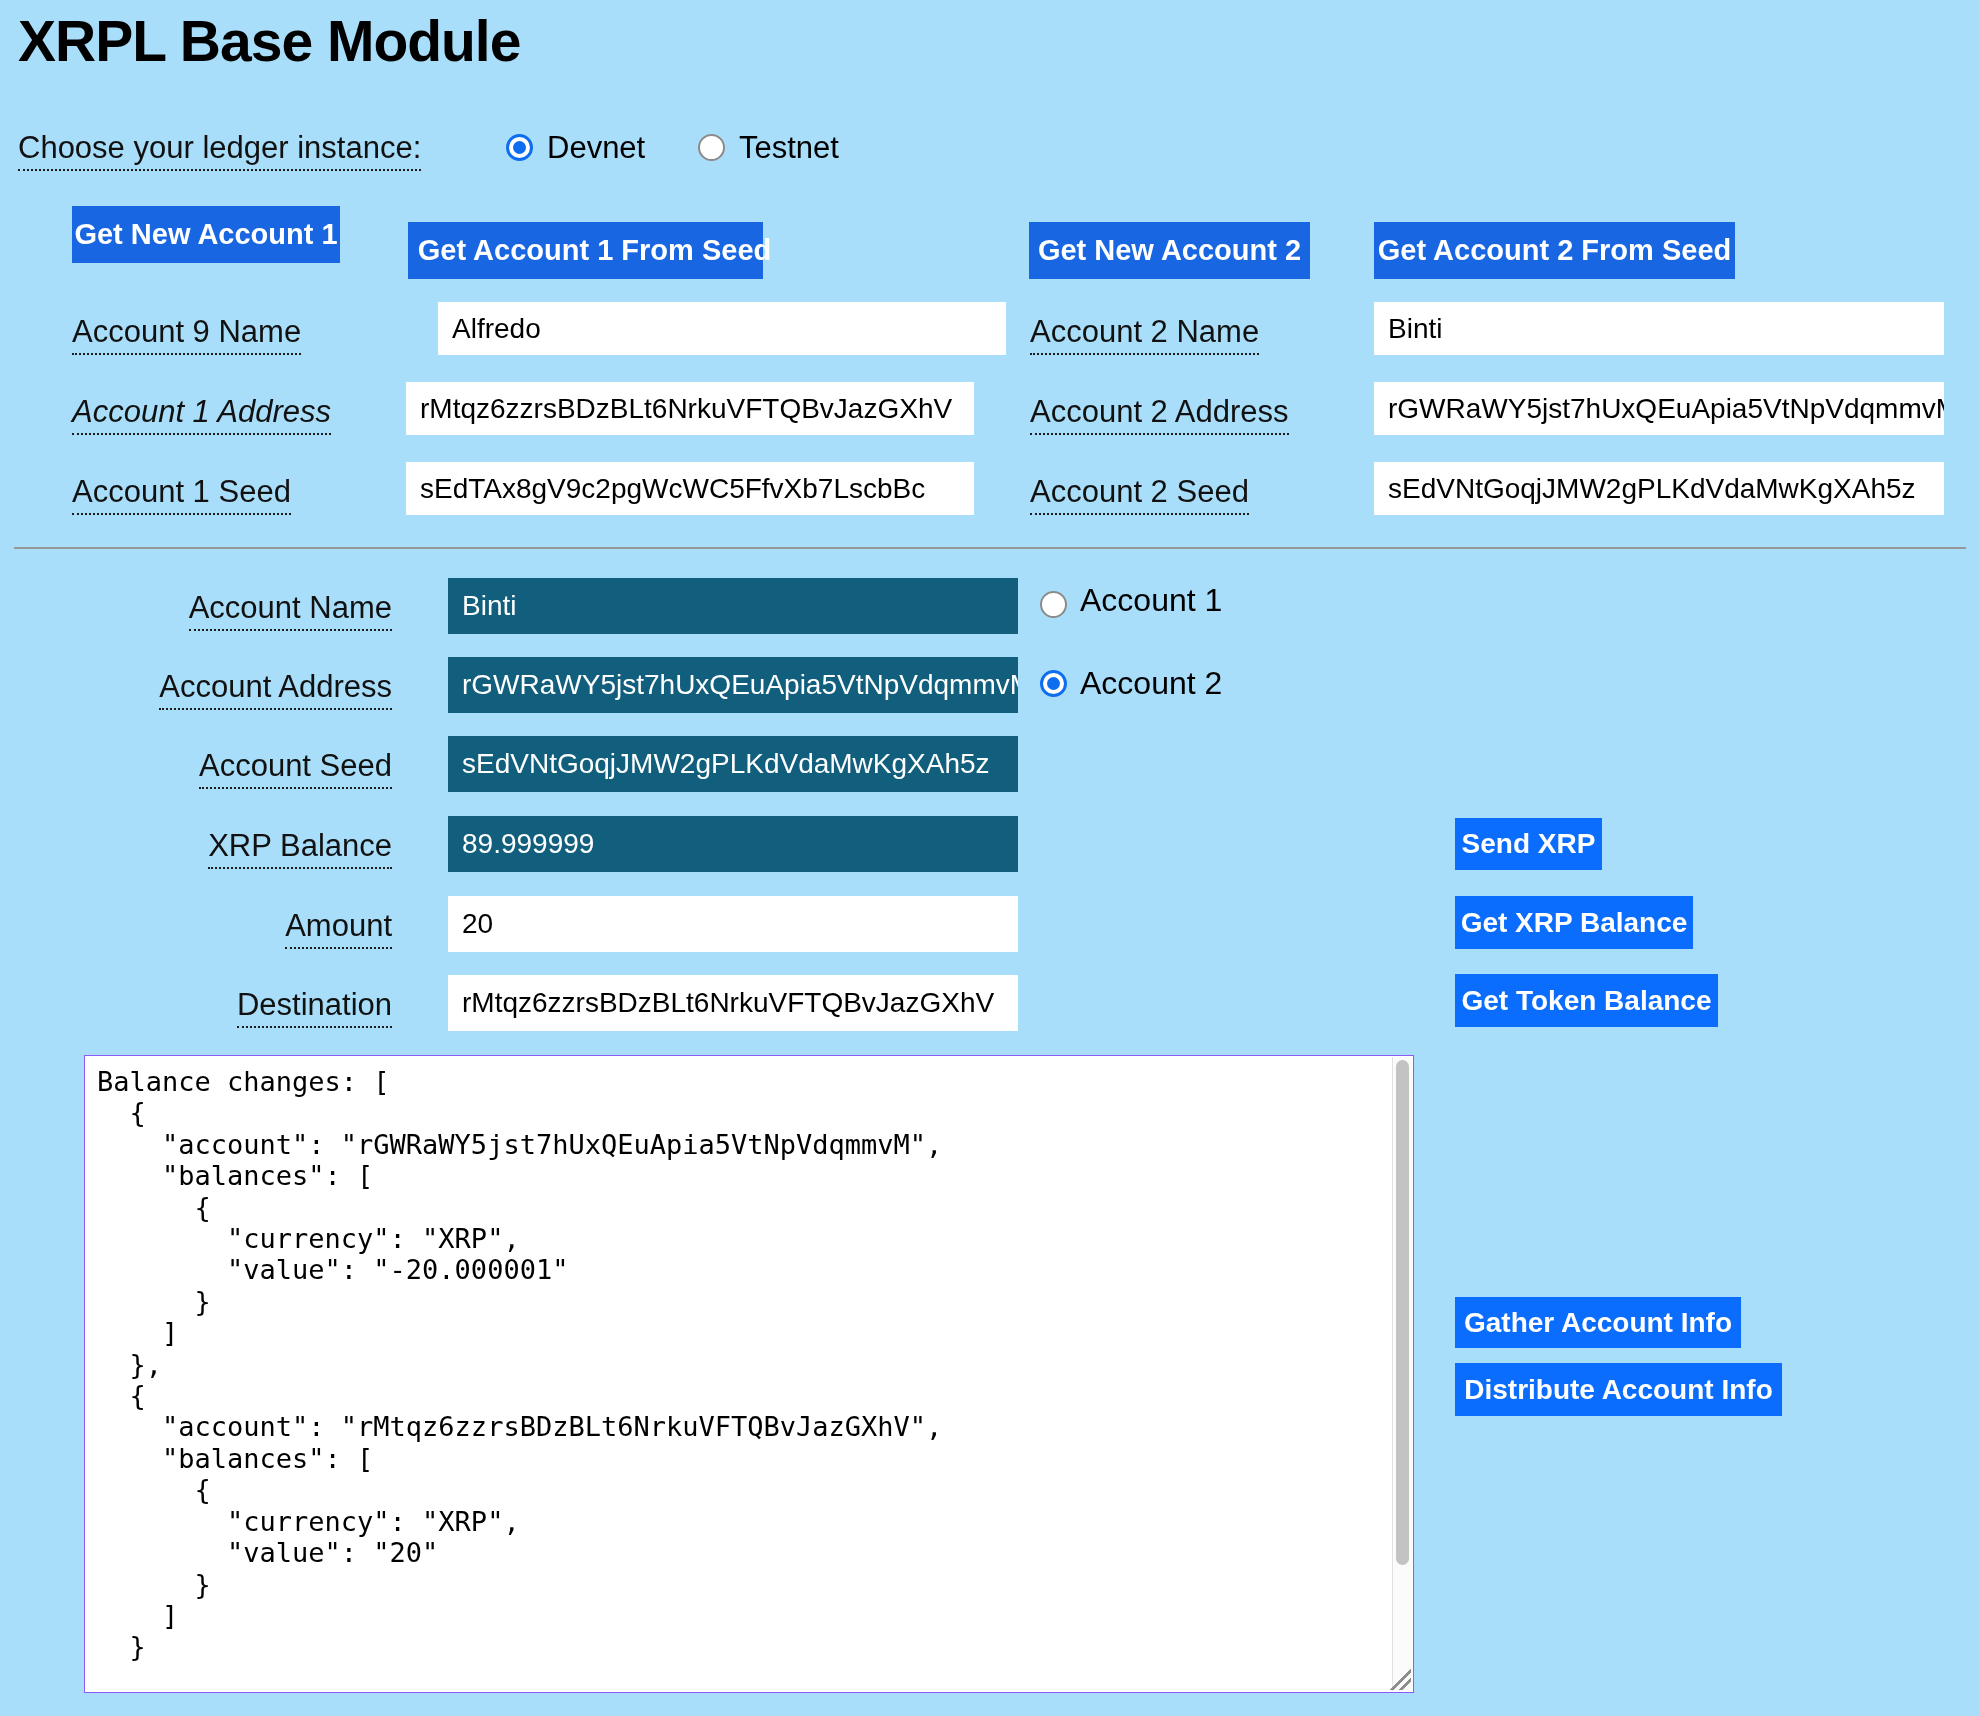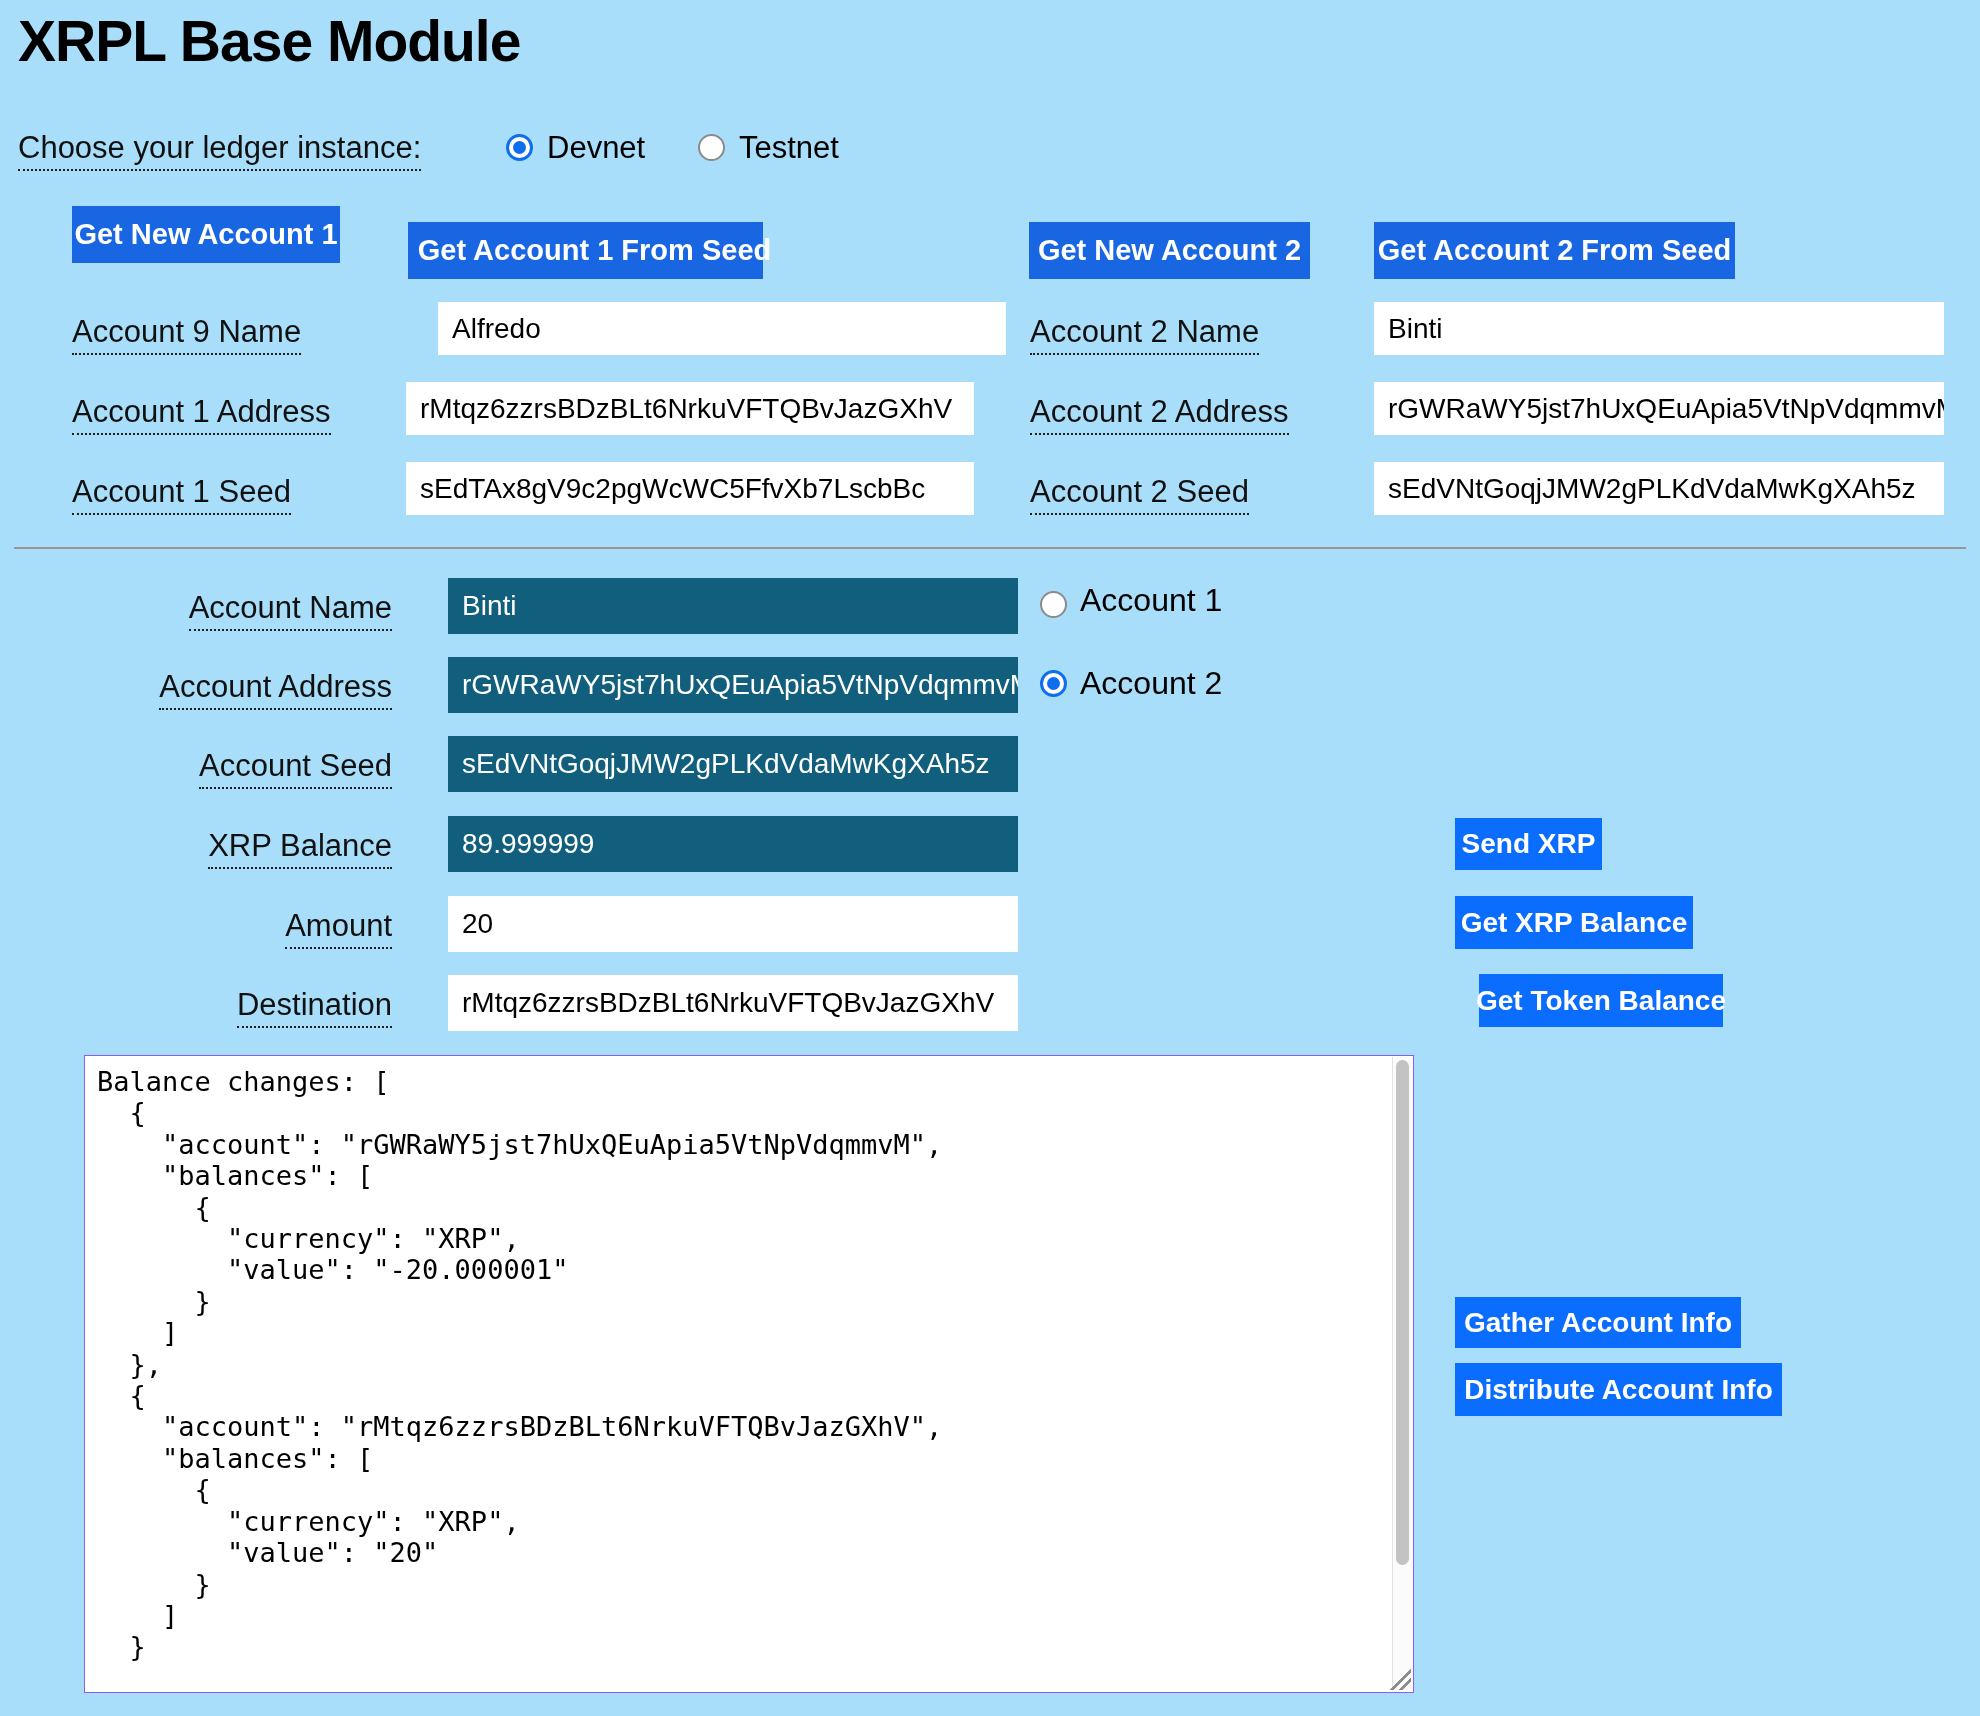--- a/index.html
+++ b/index.html
@@ -78,21 +78,21 @@
 <div class="abs radio-lbl" style="left:739px; top:130px;">Testnet</div>
 
 <button class="btn btn-top" style="left:72px; top:206px; width:268px; height:57px;">Get New Account 1</button>
 <button class="btn btn-top" style="left:408px; top:222px; width:355px; height:57px;padding-left:24px;">Get Account 1 From Seed</button>
 <button class="btn btn-top" style="left:1029px; top:222px; width:281px; height:57px;">Get New Account 2</button>
 <button class="btn btn-top" style="left:1374px; top:222px; width:361px; height:57px;">Get Account 2 From Seed</button>
 
 <div class="abs lbl" style="left:72px; top:314px;"><span class="u">Account 9 Name</span></div>
 <div class="input" style="left:406px; top:302px; width:568px; height:53px;margin-left:32px;">Alfredo</div>
 
-<div class="abs lbl" style="left:72px; top:394px;"><span class="u">Account 1 Address</span></div>
+<div class="abs lbl" style="left:72px; top:394px;font-style:italic;"><span class="u">Account 1 Address</span></div>
 <div class="input" style="left:406px; top:382px; width:568px; height:53px;">rMtqz6zzrsBDzBLt6NrkuVFTQBvJazGXhV</div>
 
 <div class="abs lbl" style="left:72px; top:474px;"><span class="u">Account 1 Seed</span></div>
 <div class="input" style="left:406px; top:462px; width:568px; height:53px;">sEdTAx8gV9c2pgWcWC5FfvXb7LscbBc</div>
 
 <div class="abs lbl" style="left:1030px; top:314px;"><span class="u">Account 2 Name</span></div>
 <div class="input" style="left:1374px; top:302px; width:570px; height:53px;">Binti</div>
 
 <div class="abs lbl" style="left:1030px; top:394px;"><span class="u">Account 2 Address</span></div>
 <div class="input" style="left:1374px; top:382px; width:570px; height:53px;">rGWRaWY5jst7hUxQEuApia5VtNpVdqmmvM</div>
@@ -120,21 +120,21 @@
 <div class="mid-lbl lbl" style="top:987px;"><span class="u">Destination</span></div>
 <div class="input" style="left:448px; top:975px; width:570px; height:56px;">rMtqz6zzrsBDzBLt6NrkuVFTQBvJazGXhV</div>
 
 <span class="radio" style="left:1040px; top:591px;"></span>
 <div class="abs radio-lbl" style="left:1080px; top:582px; font-size:32px;">Account 1</div>
 <span class="radio checked" style="left:1040px; top:670px;"></span>
 <div class="abs radio-lbl" style="left:1080px; top:665px; font-size:32px;">Account 2</div>
 
 <button class="btn" style="left:1455px; top:818px; width:147px; height:52px; font-size:28px;">Send XRP</button>
 <button class="btn" style="left:1455px; top:896px; width:238px; height:53px; font-size:28px;">Get XRP Balance</button>
-<button class="btn" style="left:1455px; top:974px; width:244px; height:53px; font-size:28px;margin-left:24px;">Get Token Balance</button>
+<button class="btn" style="left:1455px; top:974px; width:263px; height:53px; font-size:28px;">Get Token Balance</button>
 
 <div class="results-box">
   <div class="results-text">Balance changes: [
   {
     "account": "rGWRaWY5jst7hUxQEuApia5VtNpVdqmmvM",
     "balances": [
       {
         "currency": "XRP",
         "value": "-20.000001"
       }

